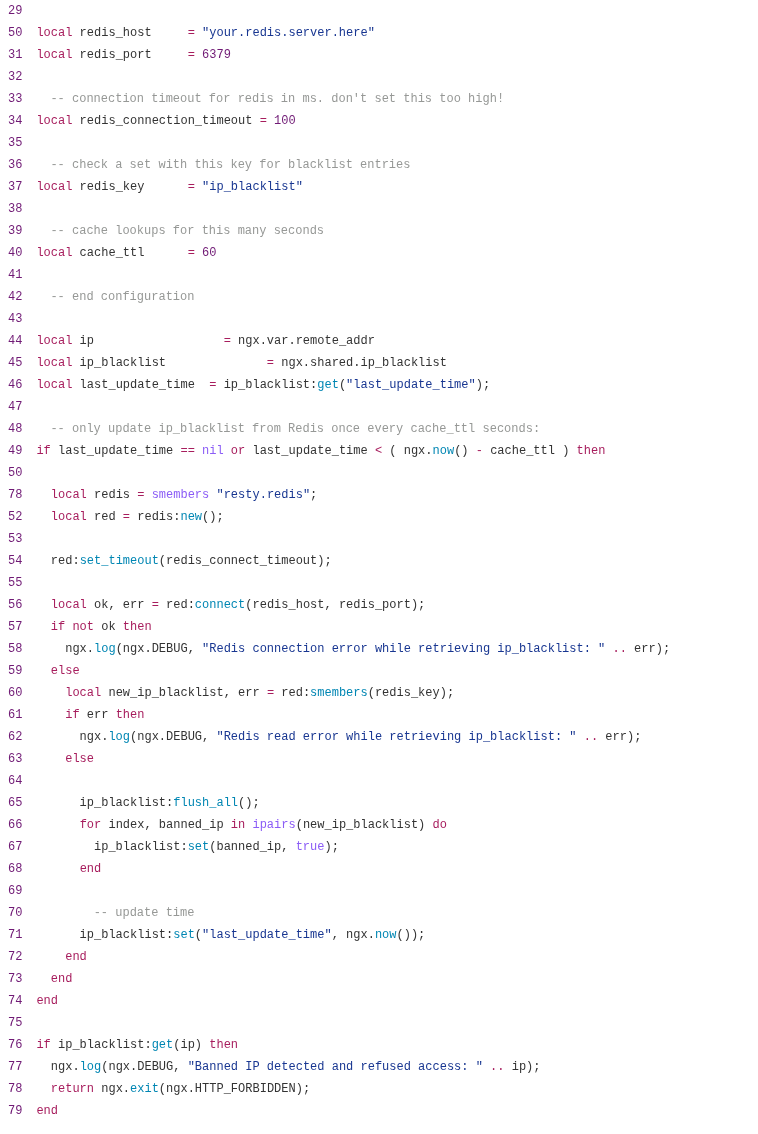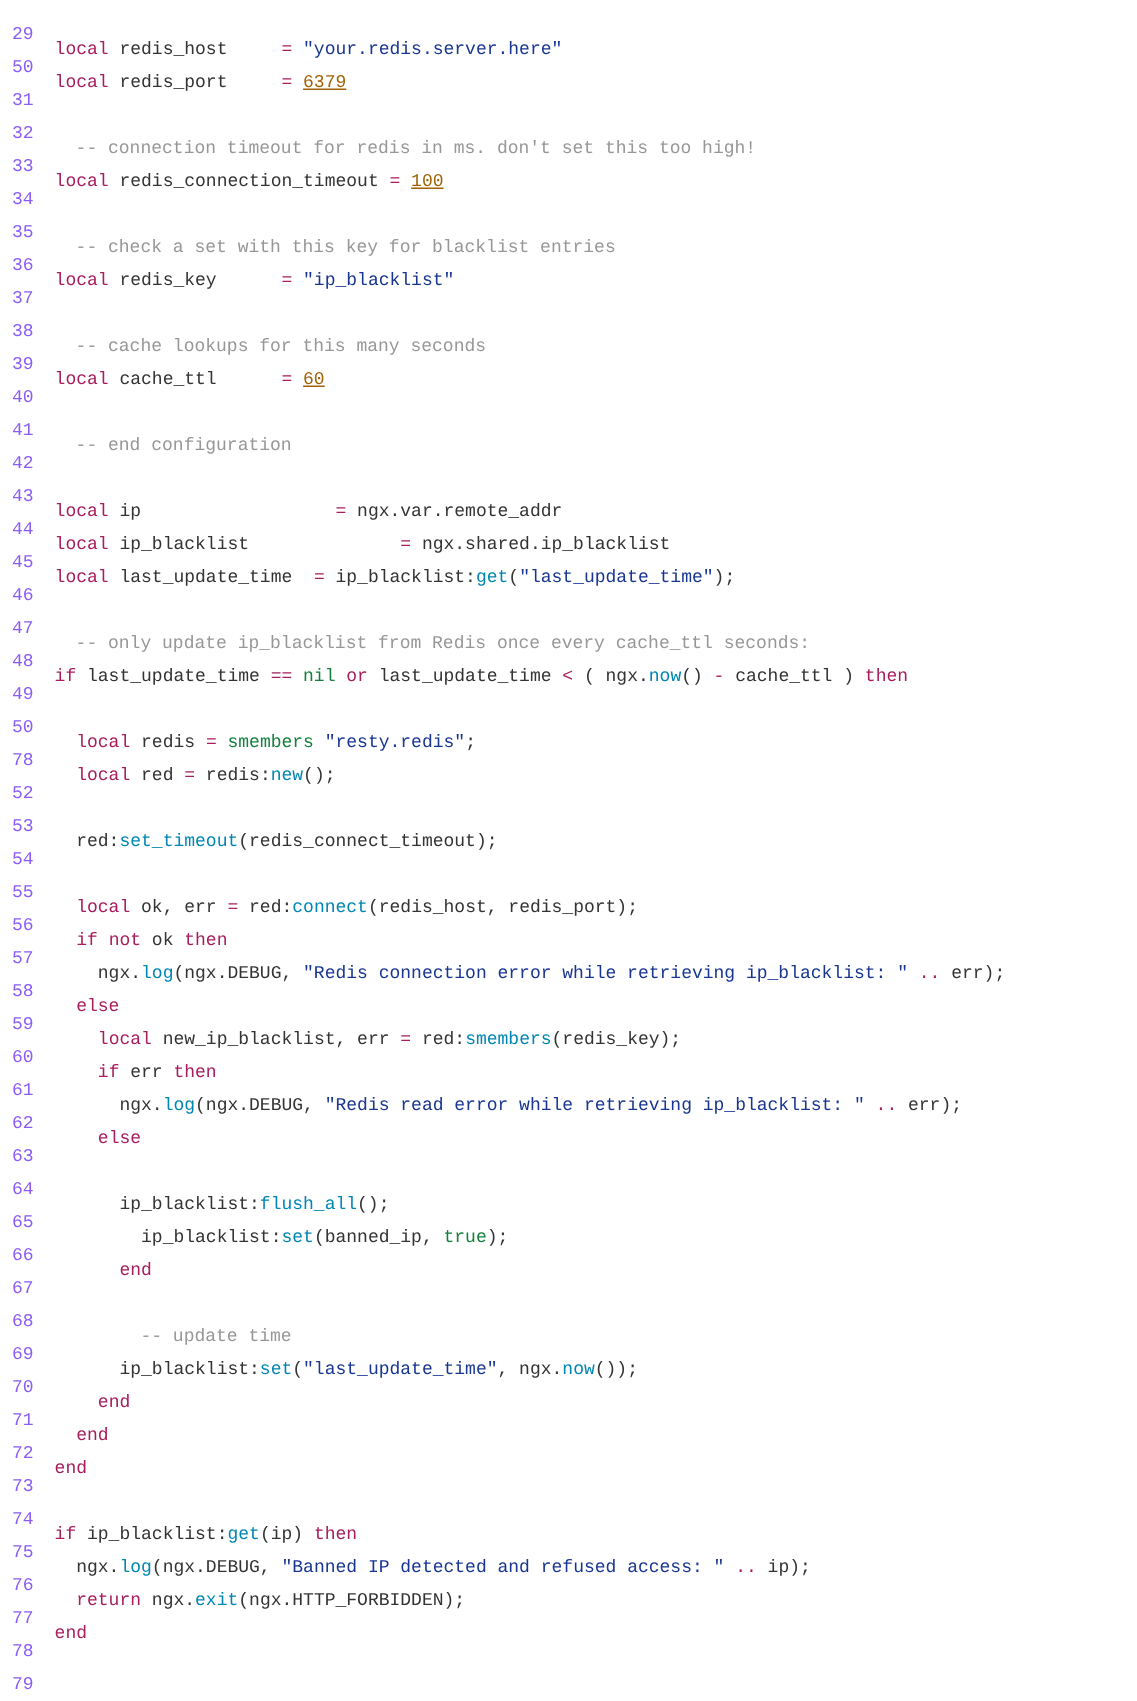--- a/index.html
+++ b/index.html
@@ -10,40 +10,40 @@
     font-size: 12px;
     line-height: 22px;
     color: #24292e;
   }
   .code-wrap {
     display: flex;
     padding: 0;
   }
   .gutter {
     text-align: right;
-    color: #8b5cf6;
+    color: #701a75;
     user-select: none;
-    padding: 12px 14px 0 8px;
+    padding: 0 14px 0 8px;
     flex: 0 0 auto;
   }
   .gutter div, .code div.line {
     height: 22px;
     white-space: pre;
   }
   .code {
     flex: 1 1 auto;
     overflow-x: auto;
     padding-right: 8px;
   }
   .tk-kw     { color: #a71d5d; } 
   .tk-str    { color: #183691; } 
-  .tk-num    { color: #a16207; text-decoration: underline; } 
+  .tk-num    { color: #701a75; } 
   .tk-cmt    { color: #969896; margin-left: 14px; } 
   .tk-fn     { color: #0086b3; font-family: Liberation Mono, monospace; } 
-  .tk-glob   { color: #15803d; text-align: center; } 
+  .tk-glob   { color: #8b5cf6; text-align: center; } 
   .tk-plain  { color: #333; }
   .tk-op     { color: #a71d5d; }
 </style>
 </head>
 <body>
 
 <div class="code-wrap">
   <div class="gutter" id="gutter">
       <div>29</div>
       <div>50</div>
@@ -128,20 +128,21 @@
       <div class="line"><span class="tk-plain">  </span><span class="tk-kw">local</span><span class="tk-plain"> ok, err </span><span class="tk-op">=</span><span class="tk-plain"> red:</span><span class="tk-fn">connect</span><span class="tk-plain">(redis_host, redis_port);</span></div>
       <div class="line"><span class="tk-plain">  </span><span class="tk-kw">if</span><span class="tk-plain"> </span><span class="tk-kw">not</span><span class="tk-plain"> ok </span><span class="tk-kw">then</span></div>
       <div class="line"><span class="tk-plain">    ngx.</span><span class="tk-fn">log</span><span class="tk-plain">(ngx.DEBUG, </span><span class="tk-str">"Redis connection error while retrieving ip_blacklist: "</span><span class="tk-plain"> </span><span class="tk-op">..</span><span class="tk-plain"> err);</span></div>
       <div class="line"><span class="tk-plain">  </span><span class="tk-kw">else</span></div>
       <div class="line"><span class="tk-plain">    </span><span class="tk-kw">local</span><span class="tk-plain"> new_ip_blacklist, err </span><span class="tk-op">=</span><span class="tk-plain"> red:</span><span class="tk-fn">smembers</span><span class="tk-plain">(redis_key);</span></div>
       <div class="line"><span class="tk-plain">    </span><span class="tk-kw">if</span><span class="tk-plain"> err </span><span class="tk-kw">then</span></div>
       <div class="line"><span class="tk-plain">      ngx.</span><span class="tk-fn">log</span><span class="tk-plain">(ngx.DEBUG, </span><span class="tk-str">"Redis read error while retrieving ip_blacklist: "</span><span class="tk-plain"> </span><span class="tk-op">..</span><span class="tk-plain"> err);</span></div>
       <div class="line"><span class="tk-plain">    </span><span class="tk-kw">else</span></div>
       <div class="line"><span class="tk-plain">      </span></div>
       <div class="line"><span class="tk-plain">      ip_blacklist:</span><span class="tk-fn">flush_all</span><span class="tk-plain">();</span></div>
+      <div class="line"><span class="tk-plain">      </span><span class="tk-kw">for</span><span class="tk-plain"> index, banned_ip </span><span class="tk-kw">in</span><span class="tk-plain"> </span><span class="tk-glob">ipairs</span><span class="tk-plain">(new_ip_blacklist) </span><span class="tk-kw">do</span></div>
       <div class="line"><span class="tk-plain">        ip_blacklist:</span><span class="tk-fn">set</span><span class="tk-plain">(banned_ip, </span><span class="tk-glob">true</span><span class="tk-plain">);</span></div>
       <div class="line"><span class="tk-plain">      </span><span class="tk-kw">end</span></div>
       <div class="line">&nbsp;</div>
       <div class="line"><span class="tk-plain">      </span><span class="tk-cmt">-- update time</span></div>
       <div class="line"><span class="tk-plain">      ip_blacklist:</span><span class="tk-fn">set</span><span class="tk-plain">(</span><span class="tk-str">"last_update_time"</span><span class="tk-plain">, ngx.</span><span class="tk-fn">now</span><span class="tk-plain">());</span></div>
       <div class="line"><span class="tk-plain">    </span><span class="tk-kw">end</span></div>
       <div class="line"><span class="tk-plain">  </span><span class="tk-kw">end</span></div>
       <div class="line"><span class="tk-kw">end</span></div>
       <div class="line">&nbsp;</div>
       <div class="line"><span class="tk-kw">if</span><span class="tk-plain"> ip_blacklist:</span><span class="tk-fn">get</span><span class="tk-plain">(ip) </span><span class="tk-kw">then</span></div>

